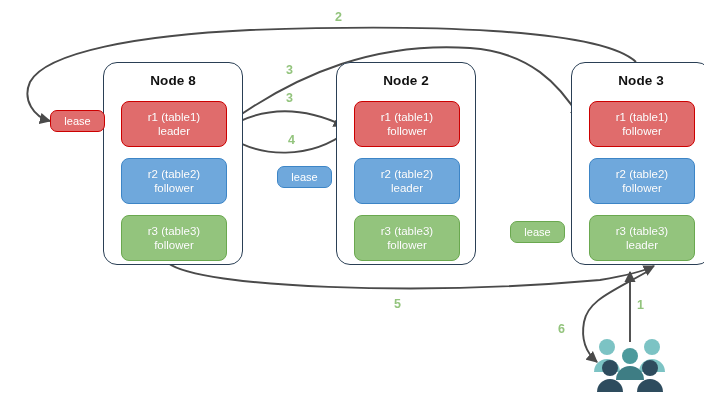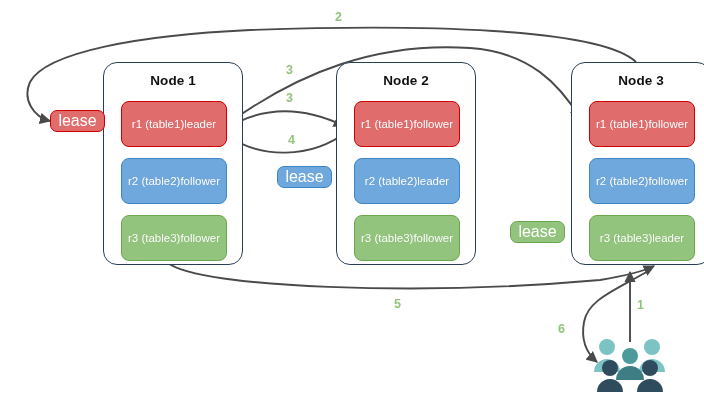--- a/index.html
+++ b/index.html
@@ -41,39 +41,39 @@
     font-size: 13.5px;
     font-weight: bold;
     color: #111111;
     letter-spacing: .1px;
   }
   .replica {
     position: absolute;
     box-sizing: border-box;
     border-radius: 8px;
     display: flex;
-    flex-direction: row;
+    flex-direction: column;
     align-items: center;
     justify-content: center;
     color: #ffffff;
     font-size: 11.5px;
     line-height: 1.22;
     text-align: center;
     text-shadow: 0 0 1px rgba(0,0,0,.10);
   }
   .replica span { display: block; }
   .lease {
     position: absolute;
     box-sizing: border-box;
     border-radius: 7px;
     display: flex;
     align-items: center;
     justify-content: center;
     color: #ffffff;
-    font-size: 16px;
+    font-size: 11px;
     z-index: 4;
   }
   .step-label {
     position: absolute;
     color: #93C47D;
     font-size: 12.5px;
     font-weight: bold;
     z-index: 5;
     user-select: none;
   }
@@ -103,21 +103,21 @@
     <path d="M 348 131 C 310 160, 260 158, 228 136" fill="none" stroke="#4a4a4a" stroke-width="1.9" marker-end="url(#arrow)"></path>
 
     <path d="M 168 263 C 200 288, 420 296, 600 280 C 630 275, 646 270, 654 266" fill="none" stroke="#4a4a4a" stroke-width="1.9" marker-end="url(#arrow)"></path>
 
     <path d="M 630 342 L 630 272" fill="none" stroke="#4a4a4a" stroke-width="1.9" marker-end="url(#arrow)"></path>
 
     <path d="M 650 270 C 612 292, 588 300, 584 322 C 580 344, 590 356, 597 362" fill="none" stroke="#4a4a4a" stroke-width="1.9" marker-end="url(#arrow)"></path>
   </svg>
 
   <div class="node-box" style="left:103px; top:62px; width:140px; height:203px;">
-    <div class="node-title">Node 1</div>
+    <div class="node-title">Node 8</div>
     <div class="replica" style="left:17px; top:38px; width:106px; height:46px; background:#E06C6C; border:1.6px solid #CC0000;">
       <span>r1 (table1)</span>
       <span>leader</span>
     </div>
     <div class="replica" style="left:17px; top:95px; width:106px; height:46px; background:#6FA8DC; border:1.6px solid #3D85C6;">
       <span>r2 (table2)</span>
       <span>follower</span>
     </div>
     <div class="replica" style="left:17px; top:152px; width:106px; height:46px; background:#93C47D; border:1.6px solid #6AA84F;">
       <span>r3 (table3)</span>

